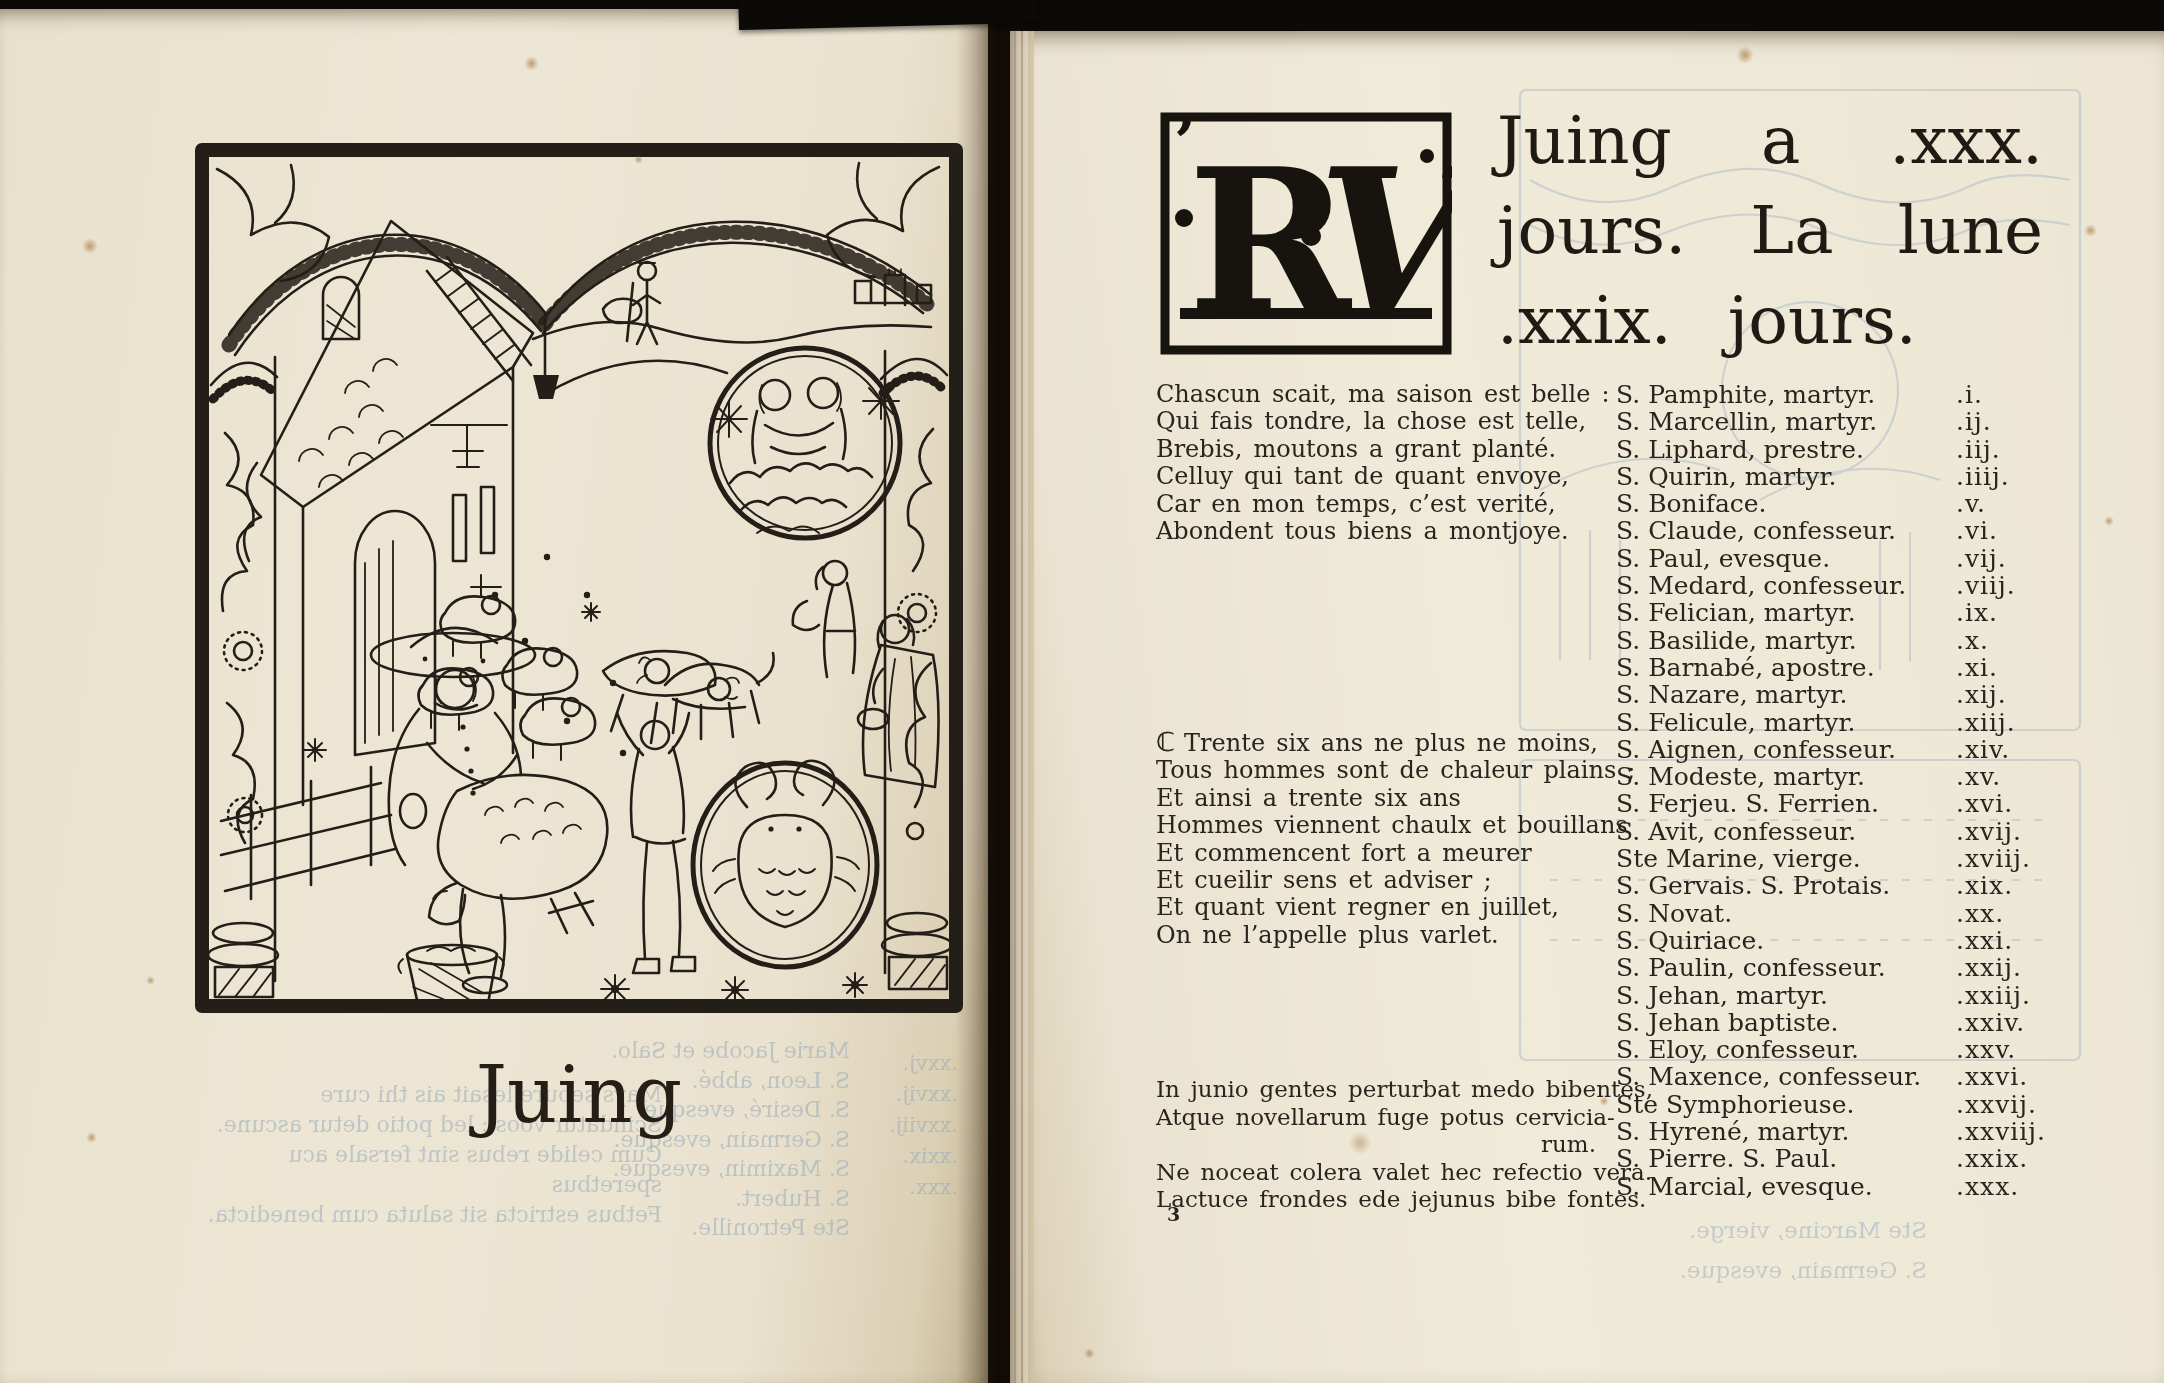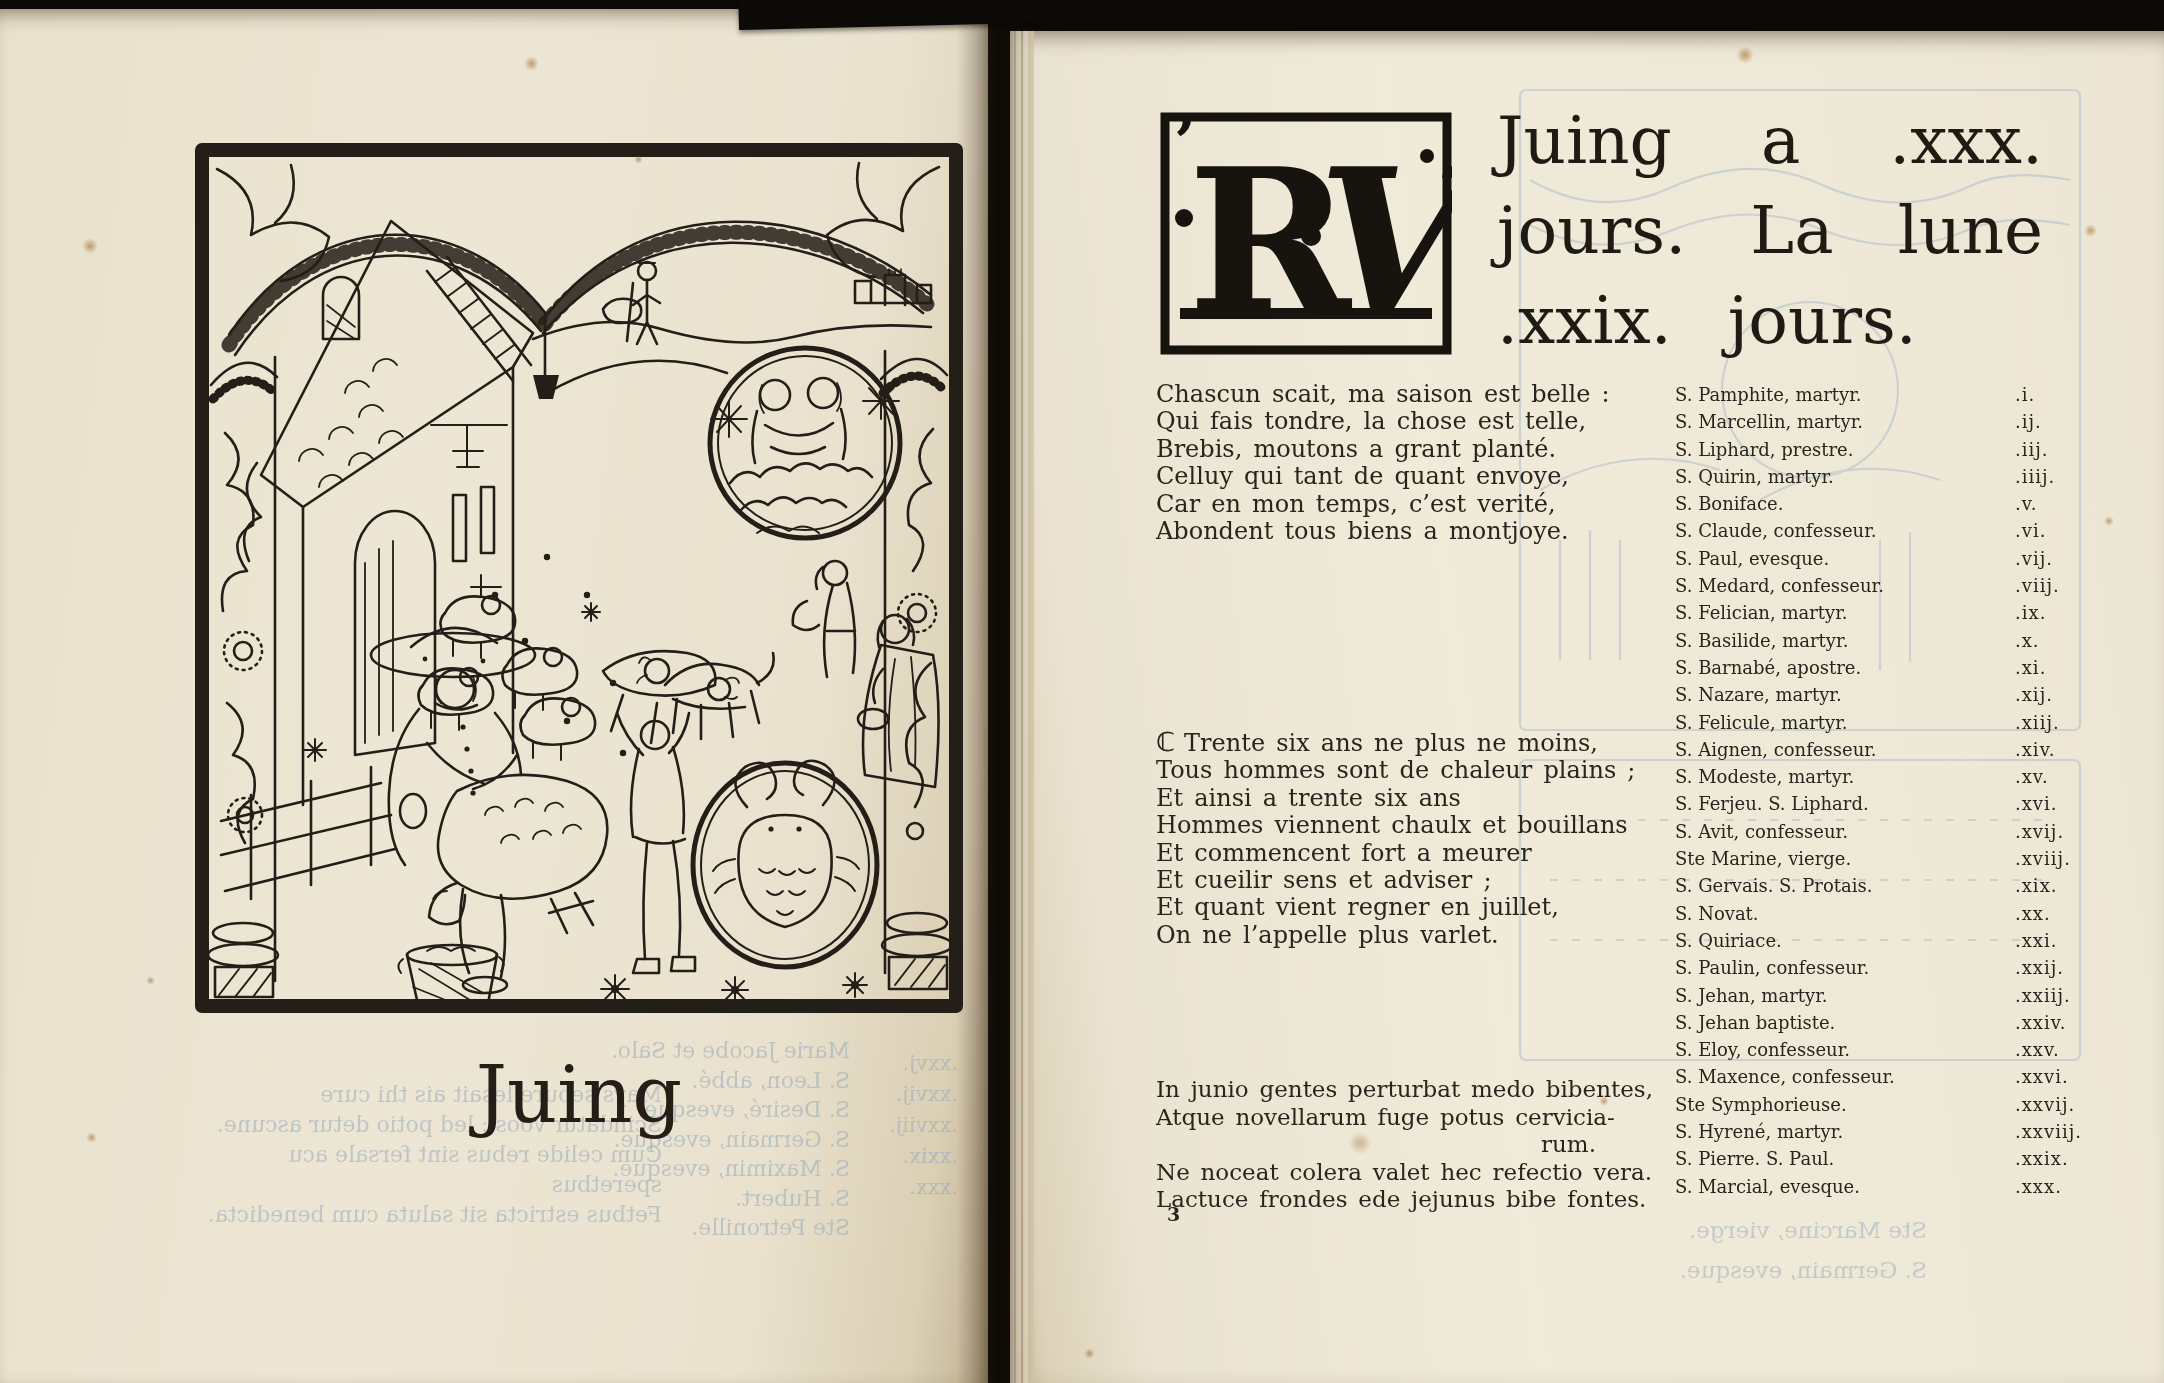--- a/index.html
+++ b/index.html
@@ -23,21 +23,21 @@
   .heading-line{position:absolute;left:1497px;width:546px;font-size:66px;line-height:1;
     color:#201a14;display:flex;justify-content:space-between;}
   #heading-line-3{width:auto;justify-content:flex-start;gap:56px;}
   .poem{position:absolute;left:1156px;width:440px;font-size:24px;line-height:27.4px;
     word-spacing:3.5px;color:#2a241e;}
   .pline{white-space:nowrap;}
   .marker{font-family:"DejaVu Sans","DejaVu Serif",sans-serif;font-weight:bold;font-size:26px;margin-right:9px;}
   #latin-verse{font-size:23px;line-height:27.6px;}
   #latin-verse .pline:nth-child(3){padding-left:46px;text-align:right;}
   #page-number{position:absolute;left:1167px;top:1203px;font-size:19px;font-weight:bold;color:#2a241e;}
-  #saints{position:absolute;left:1675px;top:381px;width:470px;font-size:18px;line-height:27.3px;color:#2a241e;}
+  #saints{position:absolute;left:1616px;top:381px;width:470px;font-size:25px;line-height:27.3px;color:#2a241e;}
   .srow{display:flex;}
   .sname{width:340px;white-space:nowrap;}
   .sday{letter-spacing:1px;white-space:nowrap;}
   
   #month-caption{position:absolute;left:195px;top:1050px;width:768px;text-align:center;
     font-size:78px;color:#241e17;}
   
   .ghost{position:absolute;color:#8fa6b8;opacity:.5;filter:blur(.7px);transform:scaleX(-1);}
   #ghost-latin{left:232px;top:1080px;width:430px;font-size:22px;line-height:30px;}
   #ghost-saints{left:540px;top:1036px;width:310px;font-size:22px;line-height:29.5px;}
@@ -416,21 +416,21 @@
     </div>
       <div class="srow">
       <span class="sname">S. Aignen, confesseur.</span>
       <span class="sday">.xiv.</span>
     </div>
       <div class="srow">
       <span class="sname">S. Modeste, martyr.</span>
       <span class="sday">.xv.</span>
     </div>
       <div class="srow">
-      <span class="sname">S. Ferjeu. S. Liphard.</span>
+      <span class="sname">S. Ferjeu. S. Ferrien.</span>
       <span class="sday">.xvi.</span>
     </div>
       <div class="srow">
       <span class="sname">S. Avit, confesseur.</span>
       <span class="sday">.xvij.</span>
     </div>
       <div class="srow">
       <span class="sname">Ste Marine, vierge.</span>
       <span class="sday">.xviij.</span>
     </div>

